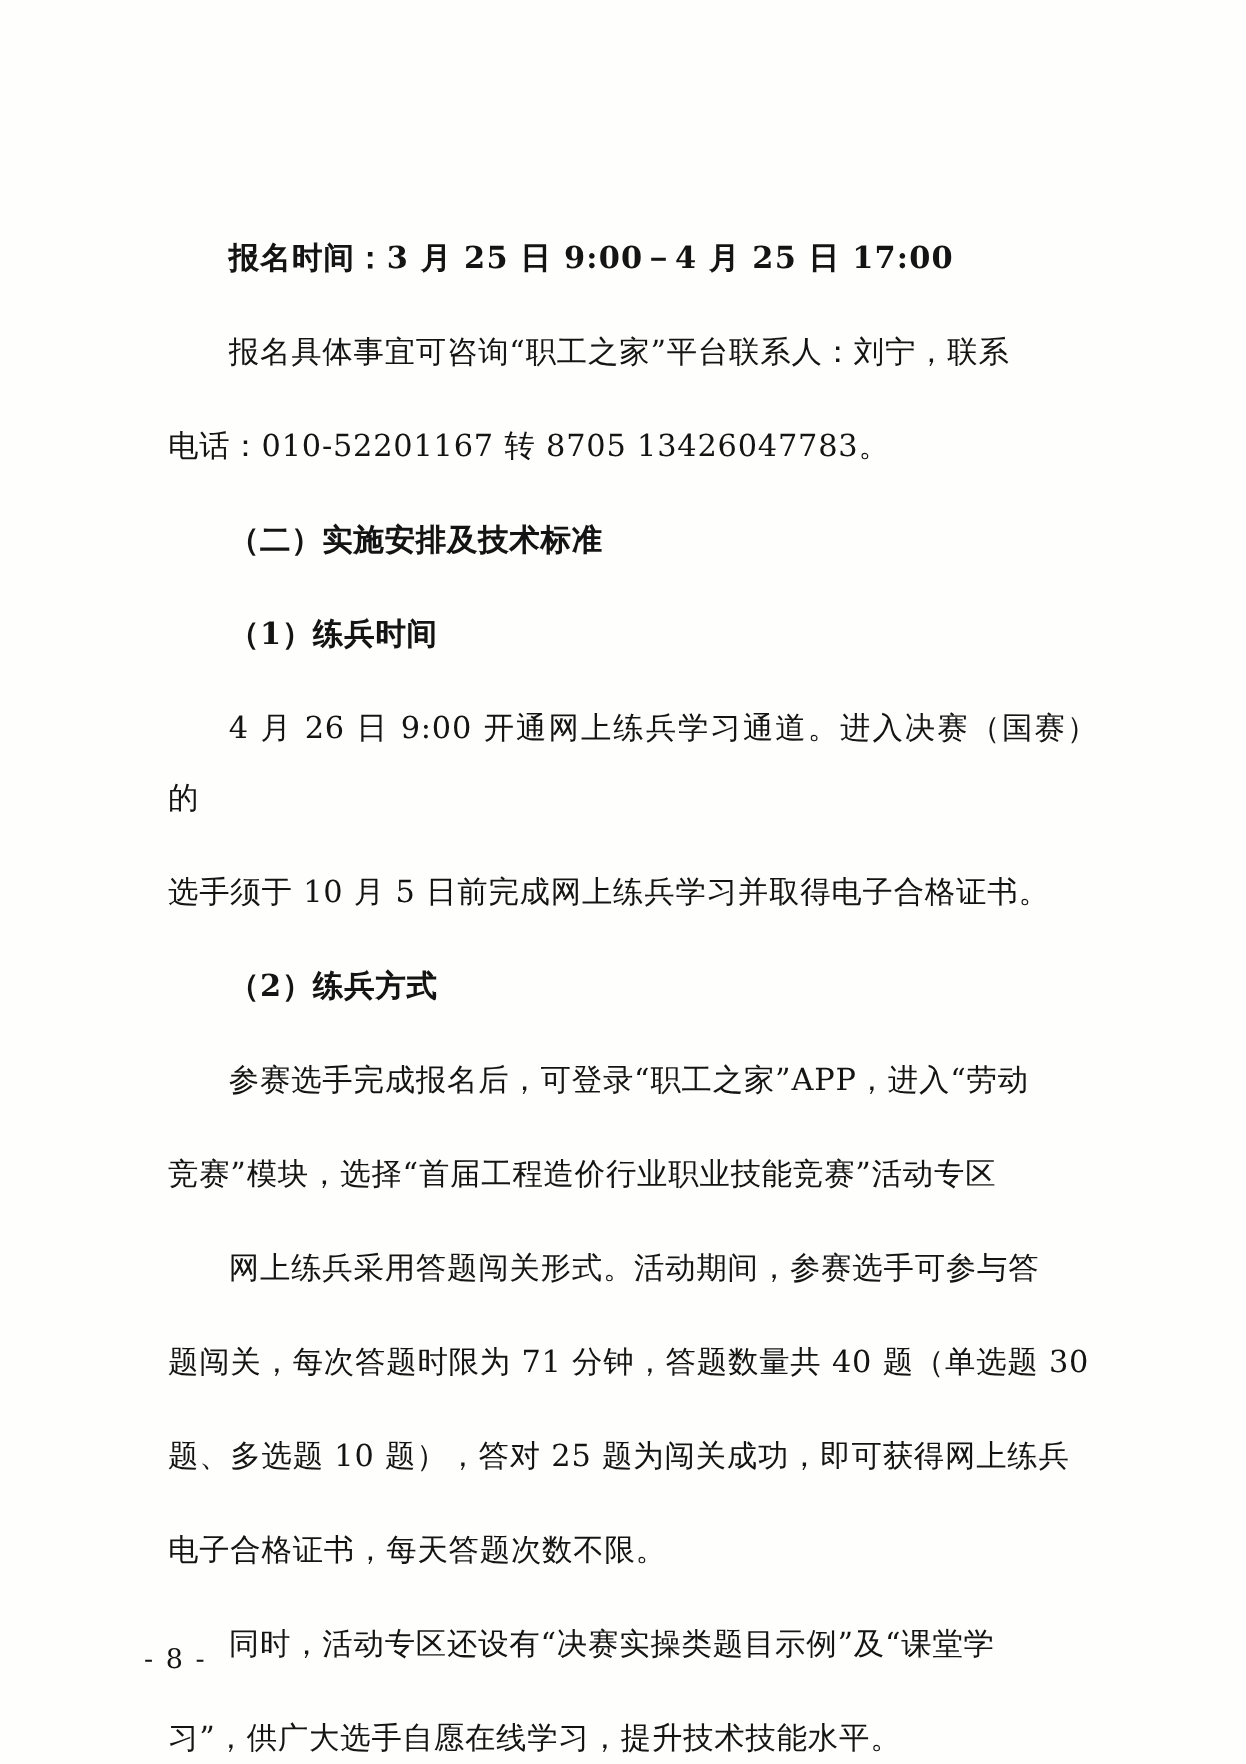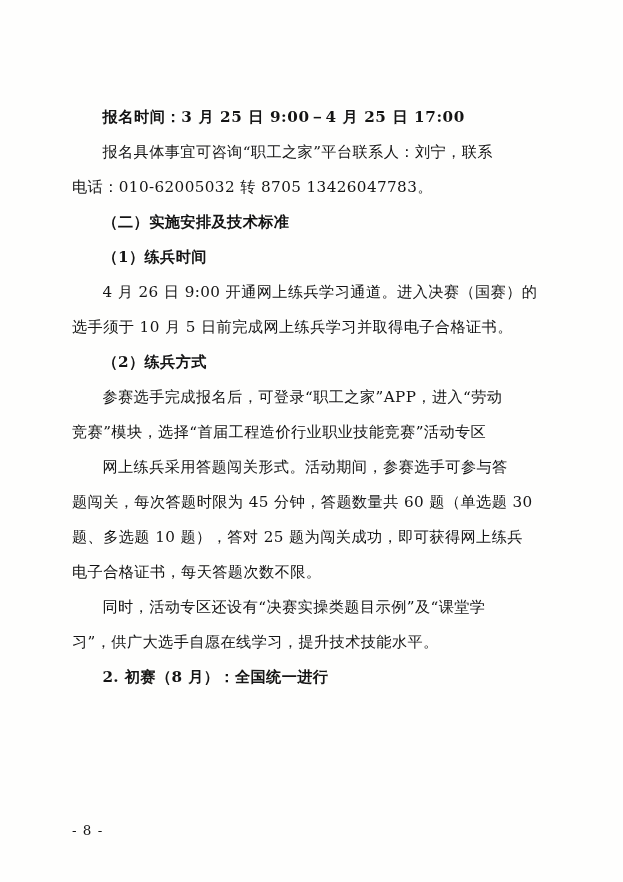--- a/index.html
+++ b/index.html
@@ -22,21 +22,21 @@
     box-sizing: border-box;
     padding: 100px 62px 0 72px;
   }
   .doc-body {
     font-size: 15.2px;
     line-height: 35px;
     letter-spacing: 0.4px;
     text-align: justify;
   }
   p {
-    margin: 0;
+    margin: 12px;
     padding: 0;
   }
   .para {
     text-indent: 2em;
   }
   .bold {
     font-weight: bold;
     letter-spacing: 0.6px;
   }
   .heading-indent {
@@ -55,36 +55,36 @@
   }
 </style>
 </head>
 <body>
 
 <div class="page">
   <div class="doc-body">
 
     <p class="para bold">报名时间：3 月 25 日 9:00－4 月 25 日 17:00</p>
     <p class="para">报名具体事宜可咨询“职工之家”平台联系人：刘宁，联系</p>
-    <p class="no-indent">电话：010-62005032 转 8705      13426047783。</p>
+    <p class="no-indent">电话：010-52201167 转 8705      13426047783。</p>
 
     <p class="heading-indent">（二）实施安排及技术标准</p>
     <p class="heading-indent">（1）练兵时间</p>
 
     <p class="para">4 月 26 日 9:00 开通网上练兵学习通道。进入决赛（国赛）的</p>
     <p class="no-indent">选手须于 10 月 5 日前完成网上练兵学习并取得电子合格证书。</p>
 
     <p class="heading-indent">（2）练兵方式</p>
 
     <p class="para">参赛选手完成报名后，可登录“职工之家”APP，进入“劳动</p>
     <p class="no-indent">竞赛”模块，选择“首届工程造价行业职业技能竞赛”活动专区</p>
 
 
     <p class="para">网上练兵采用答题闯关形式。活动期间，参赛选手可参与答</p>
-    <p class="no-indent">题闯关，每次答题时限为 45 分钟，答题数量共 60 题（单选题 30</p>
+    <p class="no-indent">题闯关，每次答题时限为 71 分钟，答题数量共 40 题（单选题 30</p>
     <p class="no-indent">题、多选题 10 题），答对 25 题为闯关成功，即可获得网上练兵</p>
     <p class="no-indent">电子合格证书，每天答题次数不限。</p>
 
     <p class="para">同时，活动专区还设有“决赛实操类题目示例”及“课堂学</p>
     <p class="no-indent">习”，供广大选手自愿在线学习，提升技术技能水平。</p>
 
     <p class="heading-indent">2. 初赛（8 月）：全国统一进行</p>
 
   </div>
 

